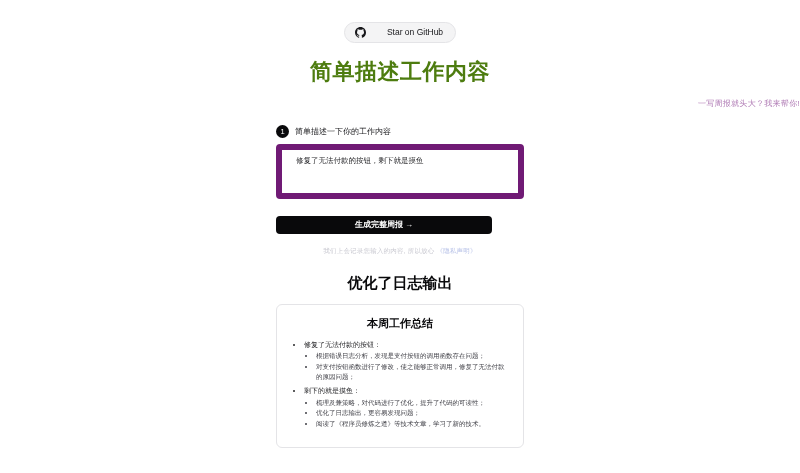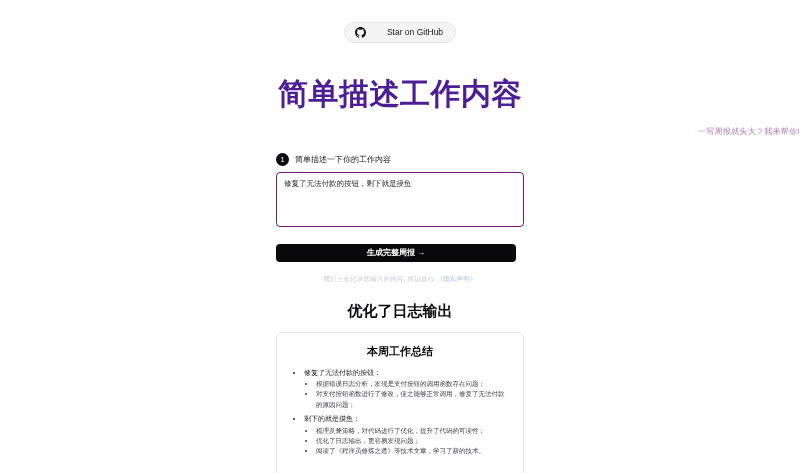--- a/index.html
+++ b/index.html
@@ -33,26 +33,26 @@
     padding: 4px 12px 4px 10px;
     font-size: 8.5px;
     color: #18181b;
     line-height: 1;
     cursor: pointer;
   }
   .gh-icon { width: 11px; height: 11px; display: block; }
   
   .headline {
     text-align: center;
-    margin-top: 31px;
-    font-size: 30px;
+    margin-top: 14px;
+    font-size: 22px;
     font-weight: bold;
     line-height: 1.35;
     letter-spacing: 0.5px;
-    color: #4c1d95;
+    color: #4d7c0f;
   }
   .headline .l2 { display: block; }
   .subline {
     text-align: right;
     margin-top: 11px;
     font-size: 8px;
     color: #a855a0;
     color: #b07bb5;
     letter-spacing: 0.3px;
   }
@@ -80,35 +80,35 @@
     flex: 0 0 auto;
   }
   .step-label {
     font-size: 8px;
     font-weight: normal;
     color: #18181b;
   }
   .textarea-box {
     width: 248px;
     height: 55px;
-    border: 1px solid #701a75;
+    border: 6px solid #701a75;
     border-radius: 4px;
     background: #ffffff;
-    padding: 6px 7px;
+    padding: 6px 14px;
     font-size: 7.5px;
     line-height: 1.4;
     color: #27272a;
     resize: none;
     font-family: "Liberation Sans", sans-serif;
     overflow: hidden;
     position: relative;
   }
   .gen-btn {
     margin-top: 13px;
-    width: 240px;
+    width: 216px;
     height: 18px;
     background: #09090b;
     color: #ffffff;
     border: none;
     border-radius: 4px;
     font-size: 8px;
     font-weight: bold;
     display: flex;
     align-items: center;
     justify-content: center;

